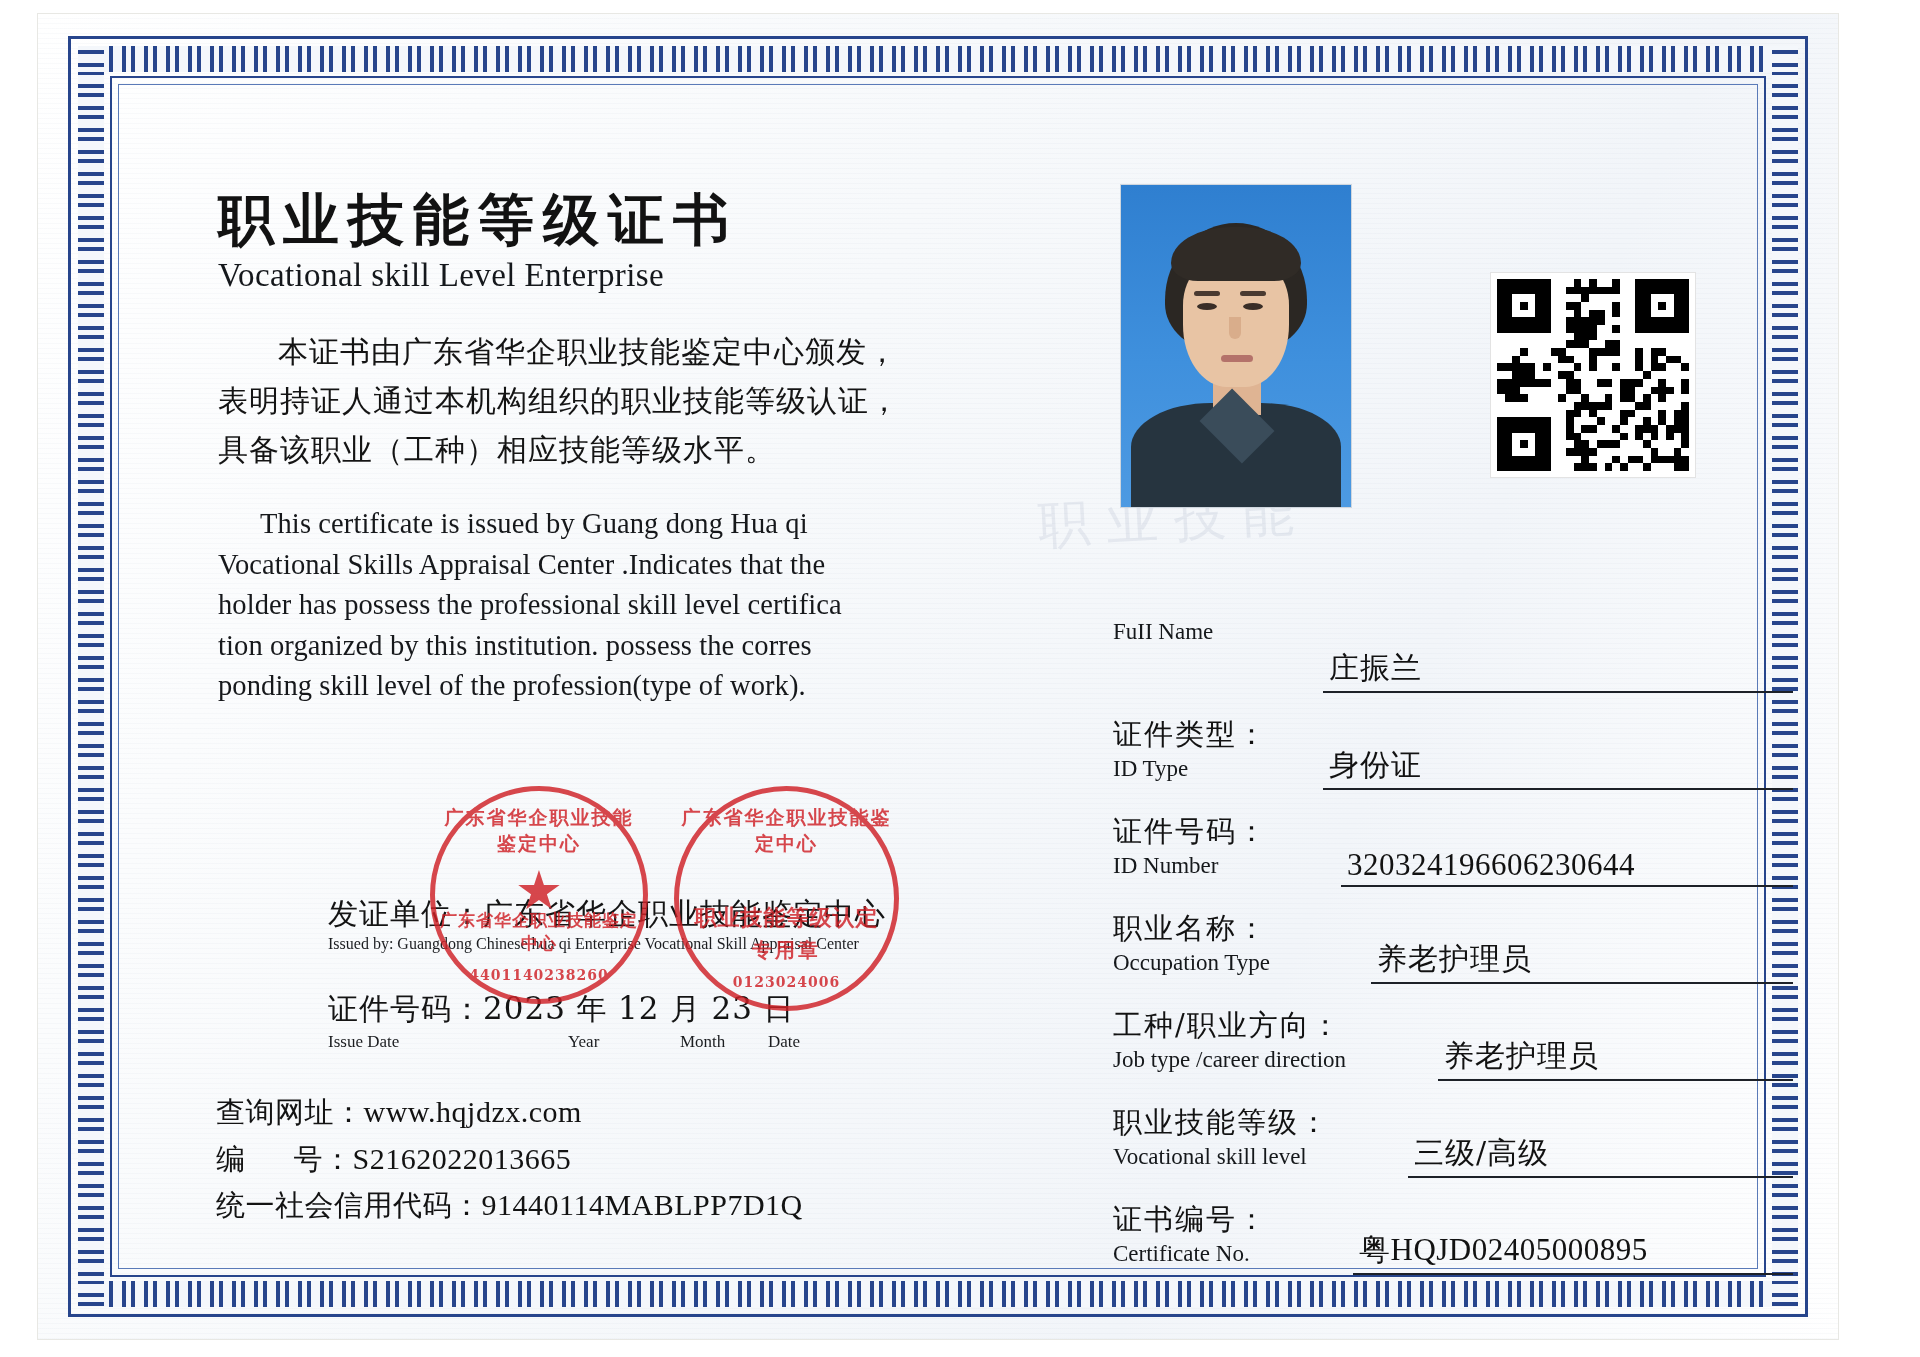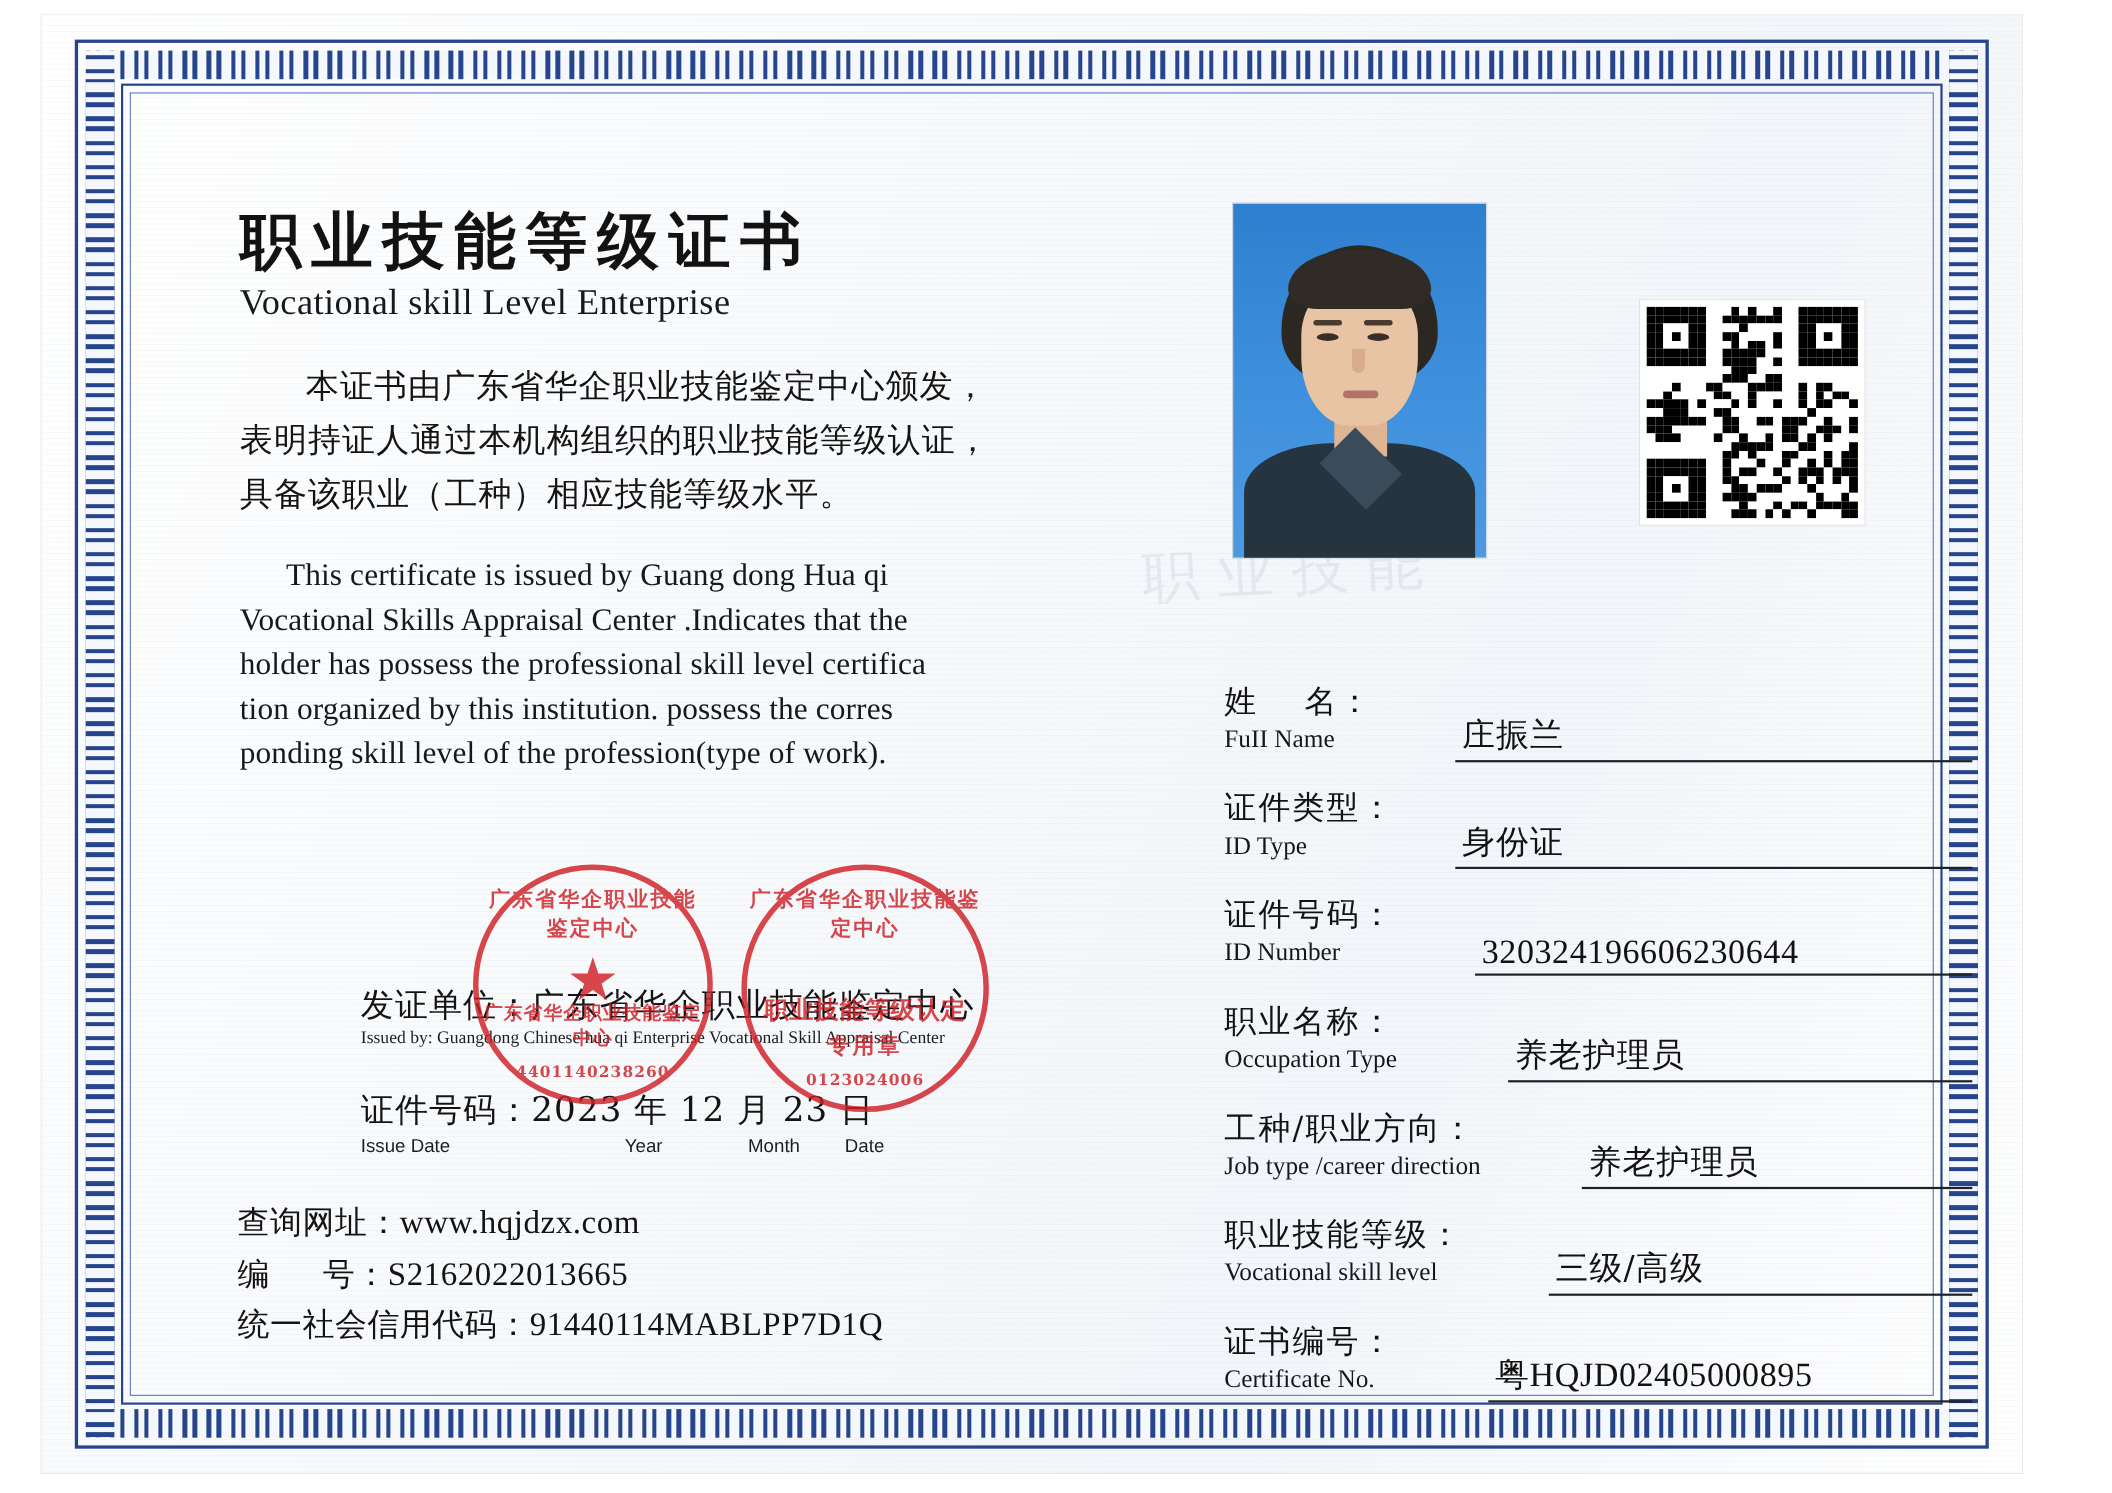--- a/index.html
+++ b/index.html
@@ -157,21 +157,21 @@
     white-space: nowrap;
   }
   .date-num { font-size: 31px; }
   .date-sub {
     position: relative;
     margin-top: 2px;
     height: 22px;
   }
   .date-sub span {
     position: absolute;
-    font-family: Liberation Sans, sans-serif;
+    font-family: Liberation Serif, serif;
     font-size: 17px;
     color: #1b1d20;
   }
 
   .bottom-info {
     position: absolute;
     left: 178px;
     top: 1075px;
     width: 800px;
     font-family: "DejaVu Serif", serif;
@@ -1148,23 +1148,20 @@
         <i style="background: rgb(255, 255, 255);"></i>
         <i></i>
         <i></i>
       </div>
   </div>
 
   <div class="fields">
 
     <div class="field-row r-name">
       <div class="f-labels">
-        <div class="f-cn sp-name">
-          <span>姓</span><span class="gap"></span><span>名：</span>
-        </div>
         <div class="f-en">FuII Name</div>
       </div>
       <div class="f-value">
         <span>庄振兰</span>
       </div>
     </div>
 
     <div class="field-row r-idtype">
       <div class="f-labels">
         <div class="f-cn">证件类型：</div>

